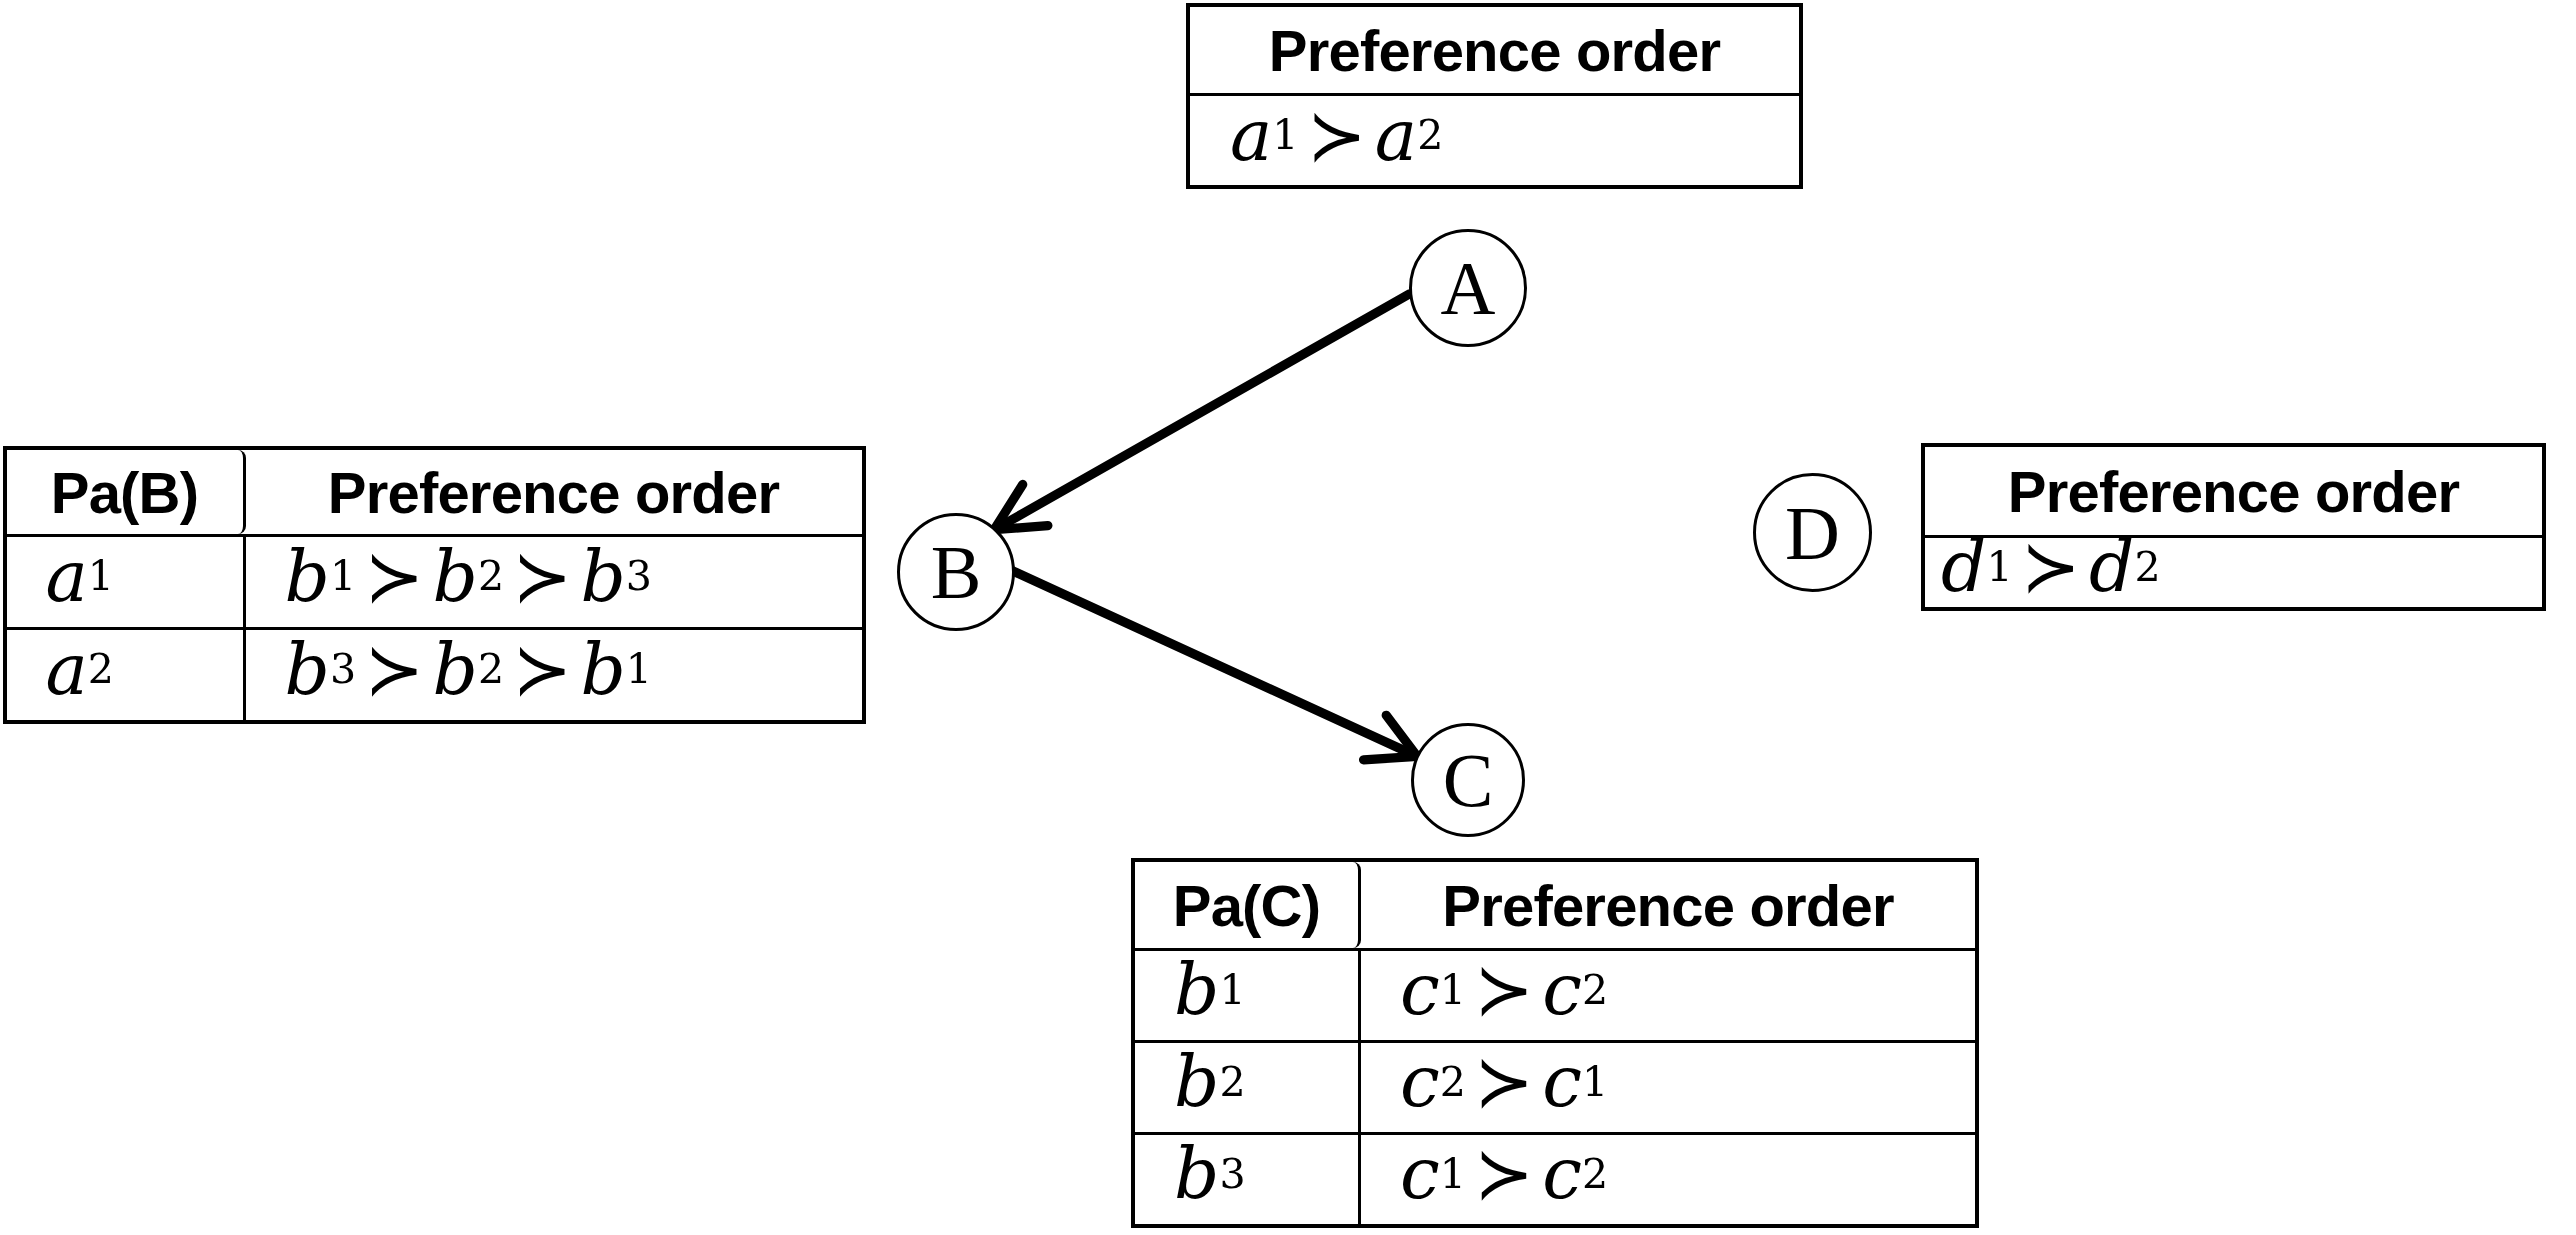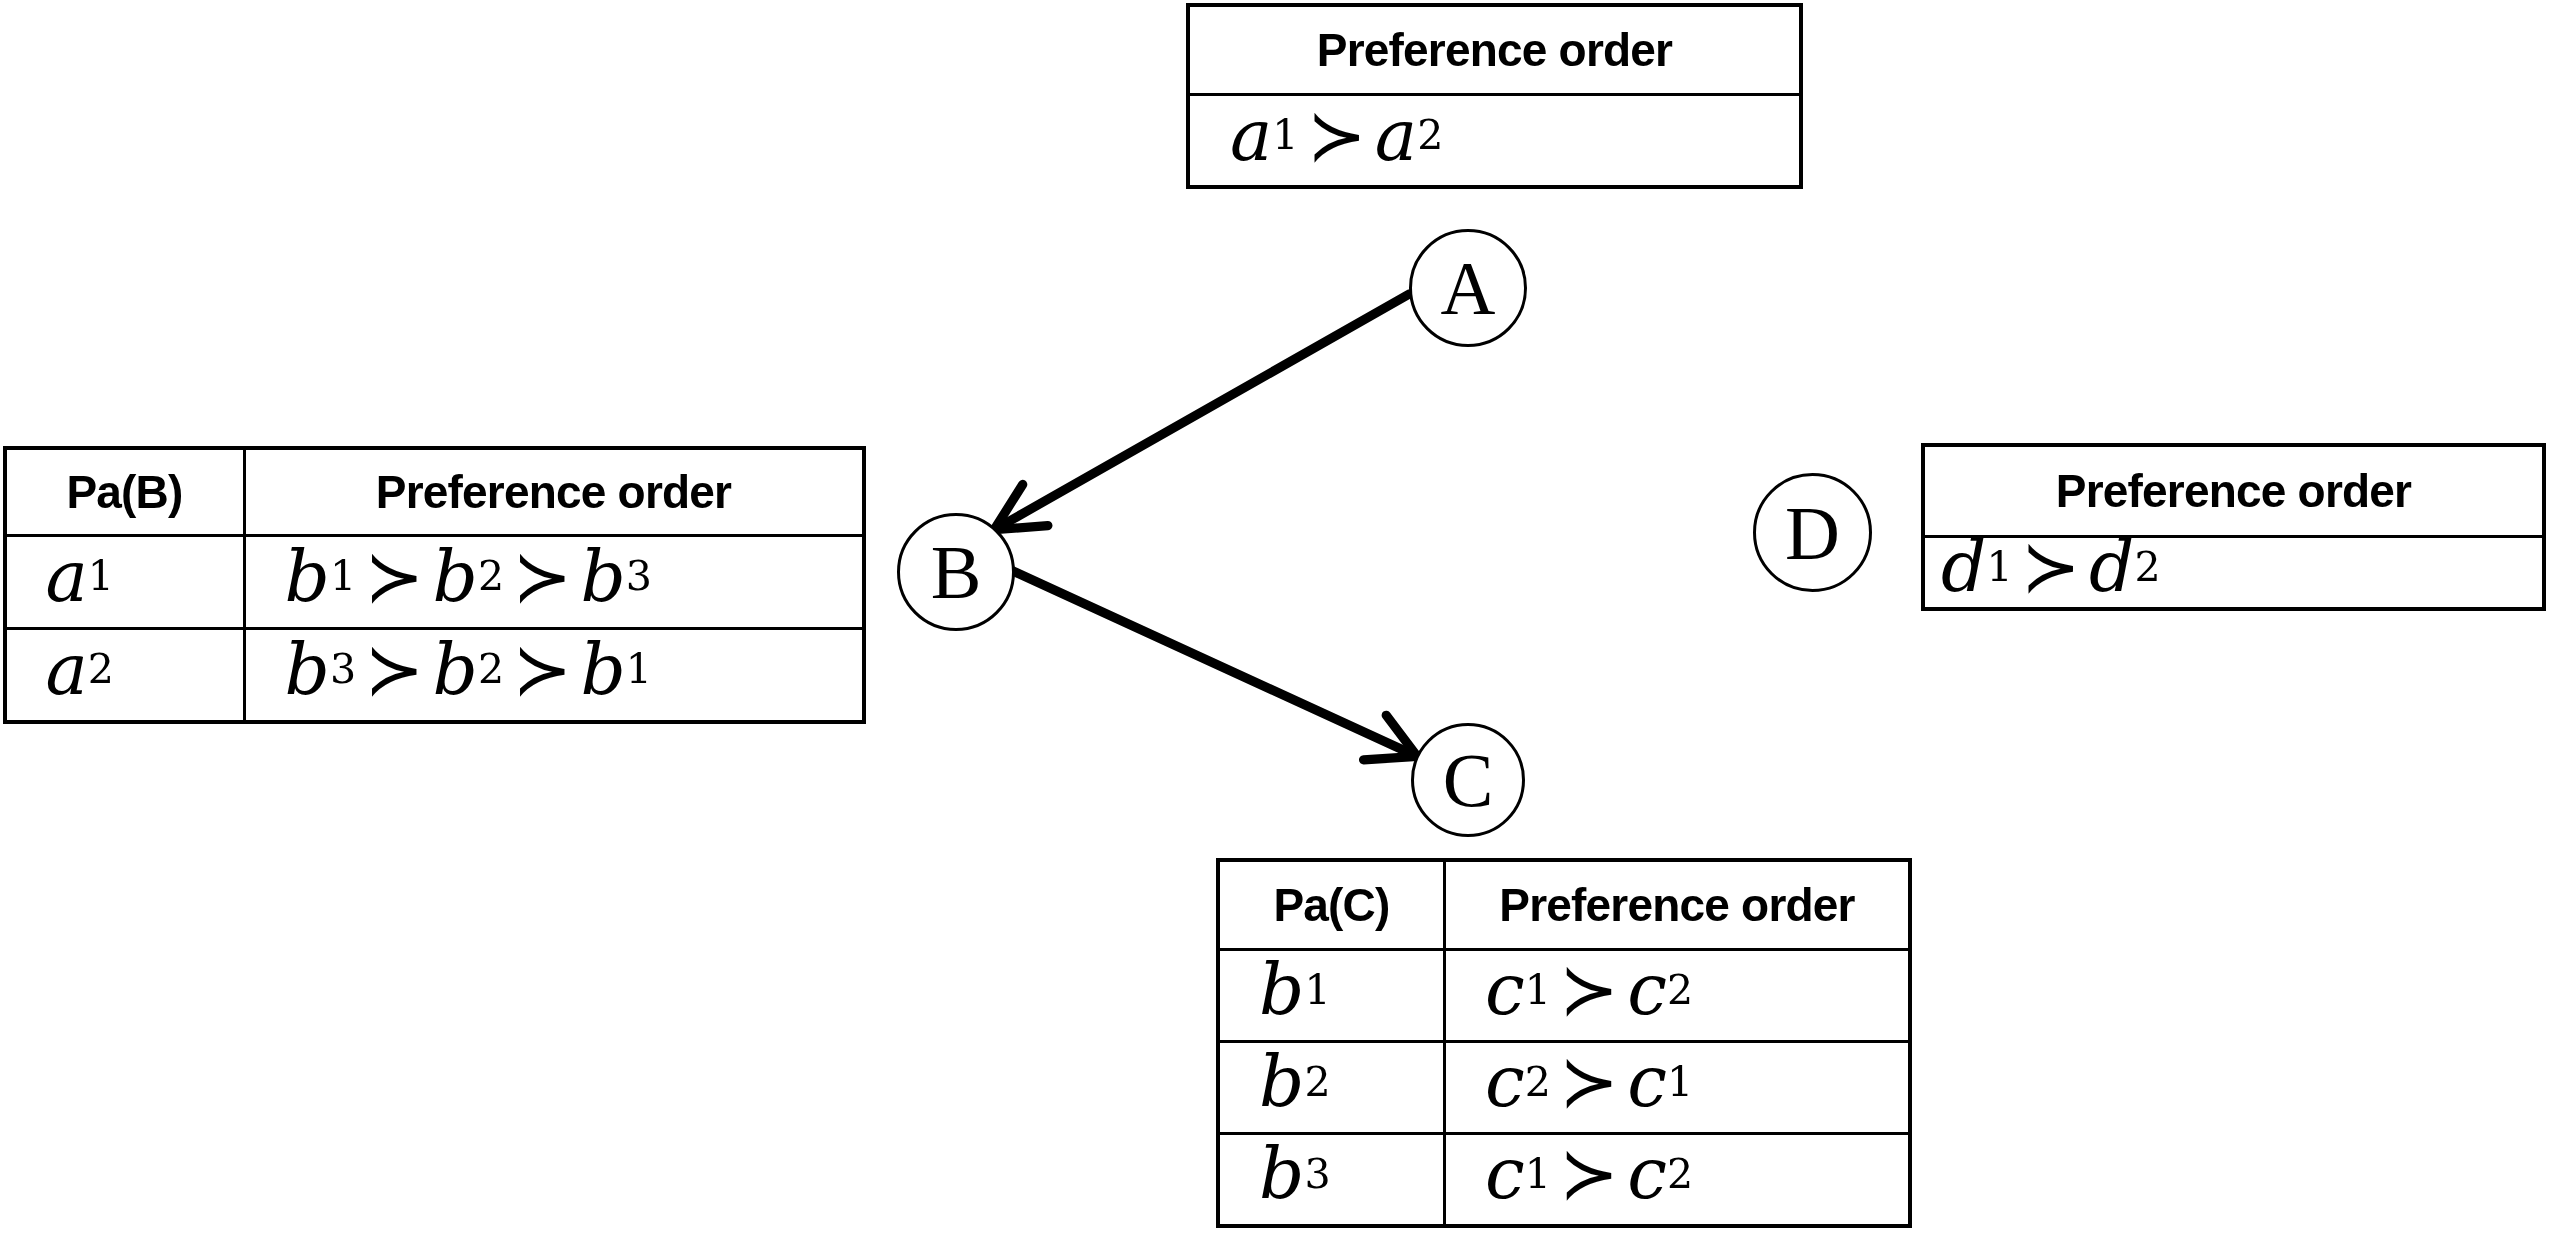--- a/index.html
+++ b/index.html
@@ -31,23 +31,24 @@
     overflow: hidden;
     white-space: nowrap;
   }
   .cpt .col1 { flex: 0 0 auto; border-right: 3.4px solid #000000; }
   .cpt .col2, .cpt .single { flex: 1 1 auto; }
 
   .cpt .header-cell {
     justify-content: center;
     font-family: "Liberation Sans", sans-serif;
     font-weight: 700;
-    font-size: 46px;
+    font-size: 58px;
     color: #000000;
     letter-spacing: -0.8px;
+    border-radius: 8px;
   }
   .cpt .math-cell {
     font-family: "DejaVu Serif", "DejaVu Sans", serif;
     font-style: italic;
     font-size: 71px;
     color: #000000;
     padding-left: 39px;
     padding-bottom: 11.8px;
   }
   .math-cell sub {
@@ -69,21 +70,21 @@
   #cpt-b .data-row .cell   { height: 90px; }
   #cpt-b .col1 { width: 239px; }
   #cpt-c .header-row .cell { height: 86px; }
   #cpt-c .data-row .cell   { height: 89px; }
   #cpt-c .col1 { width: 226px; }
   #cpt-d .header-row .cell { height: 88px; }
   #cpt-d .data-row .cell   { height: 69px; padding-left: 16px; }
 
   #cpt-a { left: 1186px; top: 3.4px;    width: 617px;  }
   #cpt-b { left: 2.5px;    top: 446px;  width: 863px; }
-  #cpt-c { left: 1216px; top: 858px; width: 696px; justify-content: space-between; }
+  #cpt-c { left: 1131px; top: 858px; width: 848px; justify-content: space-between; }
   #cpt-d { left: 1921px; top: 443px;  width: 625px;  }
 
   
   .node {
     position: absolute;
     box-sizing: border-box;
     border: 3.4px solid #000000;
     border-radius: 50%;
     background: #ffffff;
     display: flex;

